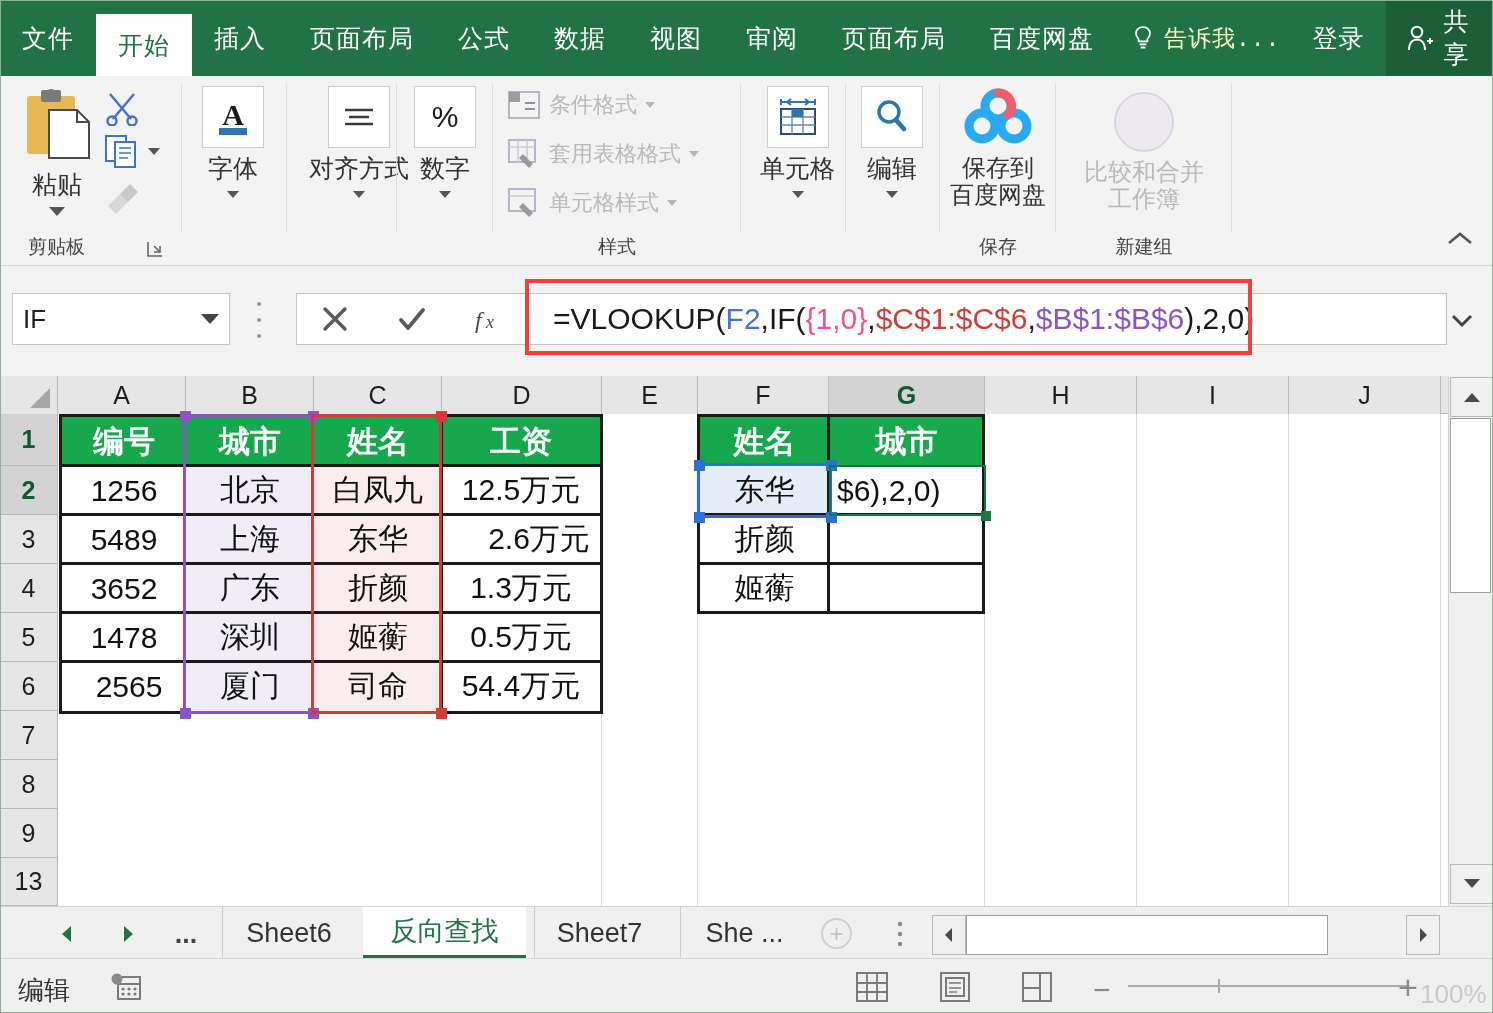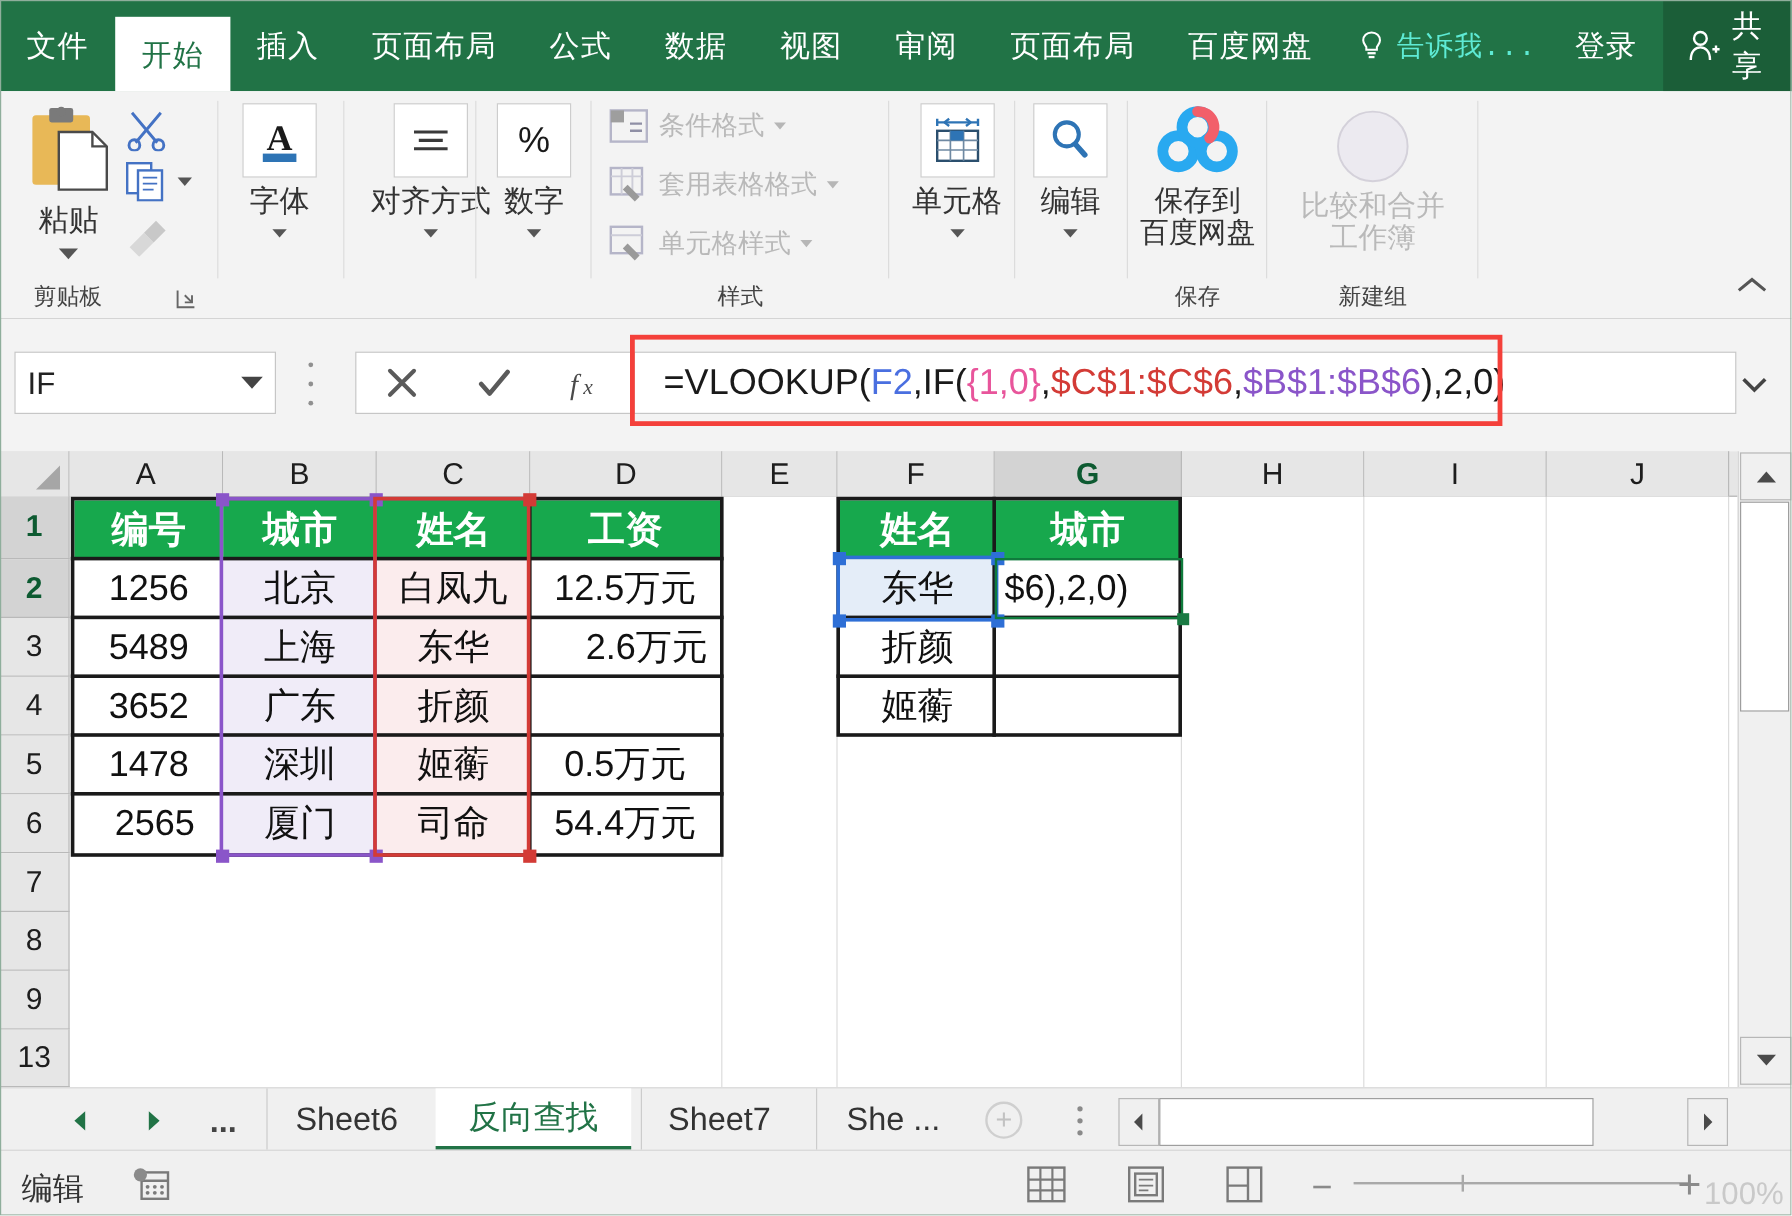--- a/index.html
+++ b/index.html
@@ -16,21 +16,21 @@
     position: absolute; left:0; top:0; width:1493px; height:76px;
     background:#217346;
     display:flex; align-items:flex-end;
   }
   .tab {
     height:76px; display:flex; align-items:center; justify-content:center;
     padding:10px 22px; color:#ffffff; font-size:25px; letter-spacing:1px;
     cursor:pointer; white-space:nowrap;font-family:Liberation Mono, monospace;
   }
   .tab.active { background:#ffffff; color:#217346; height:62px; margin-bottom:0; align-self:flex-end; }
-  .tab-tellme { color:#5eead4; font-size:23px; padding-left:6px; }
+  .tab-tellme { color:#fef9c3; font-size:23px; padding-left:6px; }
   .bulb { width:22px;height:26px; position:relative; margin-right:4px; }
   .bulb svg { width:22px;height:26px; display:block; }
   .tab-share {
     background:#1b5e38; height:76px; display:flex; align-items:center; gap:9px;
     padding:0 20px; color:#fff; font-size:25px;
   }
   .tab-spacer { flex:1 1 auto; }
 
   
   .ribbon {
@@ -486,20 +486,21 @@
     <div class="cell" style="left:442px; top:90px; width:158px; height:49px;">12.5万元</div>
 
     <div class="cell" style="left:62px; top:139px; width:124px; height:49px;">5489</div>
     <div class="cell bgpurple" style="left:186px; top:139px; width:128px; height:49px;">上海</div>
     <div class="cell bgpink" style="left:314px; top:139px; width:128px; height:49px;">东华</div>
     <div class="cell" style="left:442px; top:139px; width:158px; height:49px;padding-left:36px;">2.6万元</div>
 
     <div class="cell" style="left:62px; top:188px; width:124px; height:49px;text-align:center;">3652</div>
     <div class="cell bgpurple" style="left:186px; top:188px; width:128px; height:49px;">广东</div>
     <div class="cell bgpink" style="left:314px; top:188px; width:128px; height:49px;">折颜</div>
+    <div class="cell" style="left:442px; top:188px; width:158px; height:49px;">1.3万元</div>
 
     <div class="cell" style="left:62px; top:237px; width:124px; height:49px;">1478</div>
     <div class="cell bgpurple" style="left:186px; top:237px; width:128px; height:49px;">深圳</div>
     <div class="cell bgpink" style="left:314px; top:237px; width:128px; height:49px;">姬蘅</div>
     <div class="cell" style="left:442px; top:237px; width:158px; height:49px;">0.5万元</div>
 
     <div class="cell" style="left:62px; top:286px; width:134px; height:49px;">2565</div>
     <div class="cell bgpurple" style="left:186px; top:286px; width:128px; height:49px;">厦门</div>
     <div class="cell bgpink" style="left:314px; top:286px; width:128px; height:49px;">司命</div>
     <div class="cell" style="left:442px; top:286px; width:158px; height:49px;">54.4万元</div>

